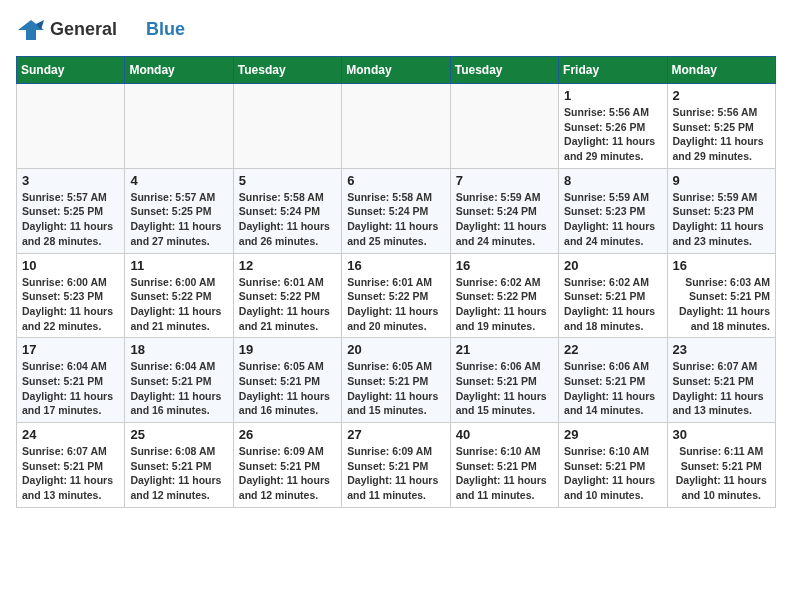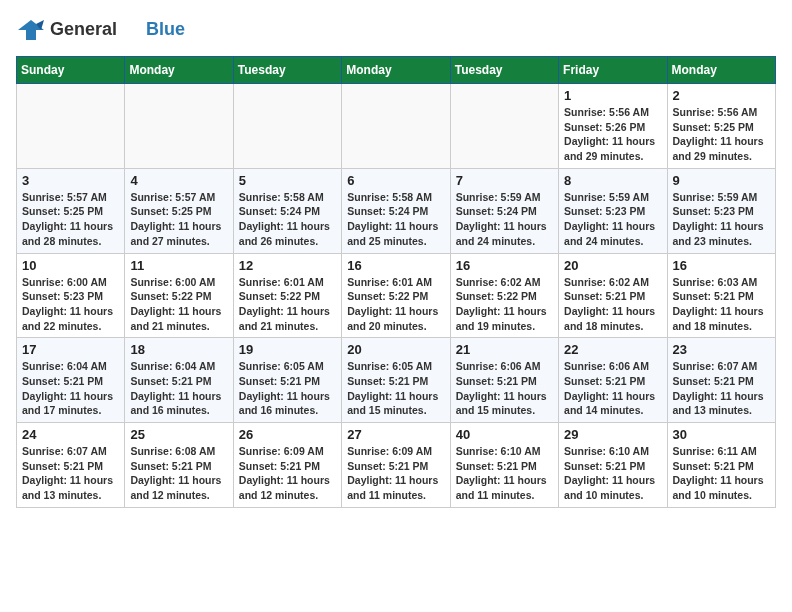--- a/index.html
+++ b/index.html
@@ -226,21 +226,21 @@
 Daylight: 11 hours and 19 minutes.</div>
         </td>
         <td>
           <div class="day-num">20</div>
           <div class="day-info" style="white-space: pre-line;">Sunrise: 6:02 AM
 Sunset: 5:21 PM
 Daylight: 11 hours and 18 minutes.</div>
         </td>
         <td>
           <div class="day-num">16</div>
-          <div class="day-info" style="white-space: pre-line;">Sunrise: 6:03 AM
+          <div class="day-info" style="white-space: pre-line; text-align: right;">Sunrise: 6:03 AM
 Sunset: 5:21 PM
 Daylight: 11 hours and 18 minutes.</div>
         </td>
       </tr>
       <tr class="row-alt">
         <td>
           <div class="day-num">17</div>
           <div class="day-info" style="white-space: pre-line;">Sunrise: 6:04 AM
 Sunset: 5:21 PM
 Daylight: 11 hours and 17 minutes.</div>
@@ -314,19 +314,19 @@
 Daylight: 11 hours and 11 minutes.</div>
         </td>
         <td>
           <div class="day-num">29</div>
           <div class="day-info" style="white-space: pre-line;">Sunrise: 6:10 AM
 Sunset: 5:21 PM
 Daylight: 11 hours and 10 minutes.</div>
         </td>
         <td>
           <div class="day-num">30</div>
-          <div class="day-info" style="white-space: pre-line;">Sunrise: 6:11 AM
+          <div class="day-info" style="white-space: pre-line; text-align: center;">Sunrise: 6:11 AM
 Sunset: 5:21 PM
 Daylight: 11 hours and 10 minutes.</div>
         </td>
       </tr>
     </tbody>
 </table>
 
 </body></html>

